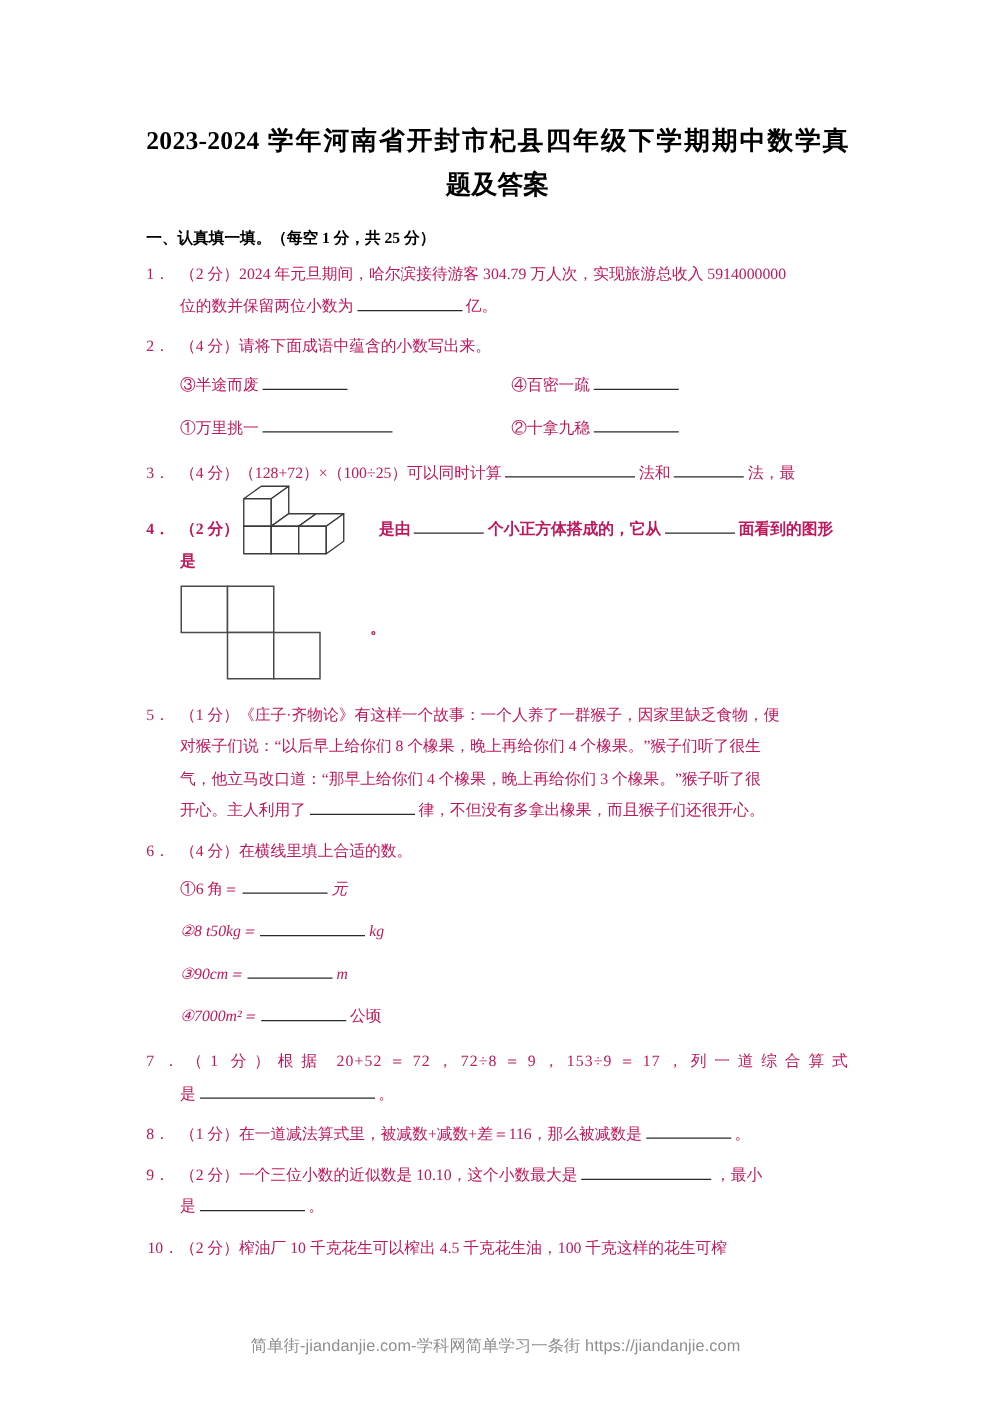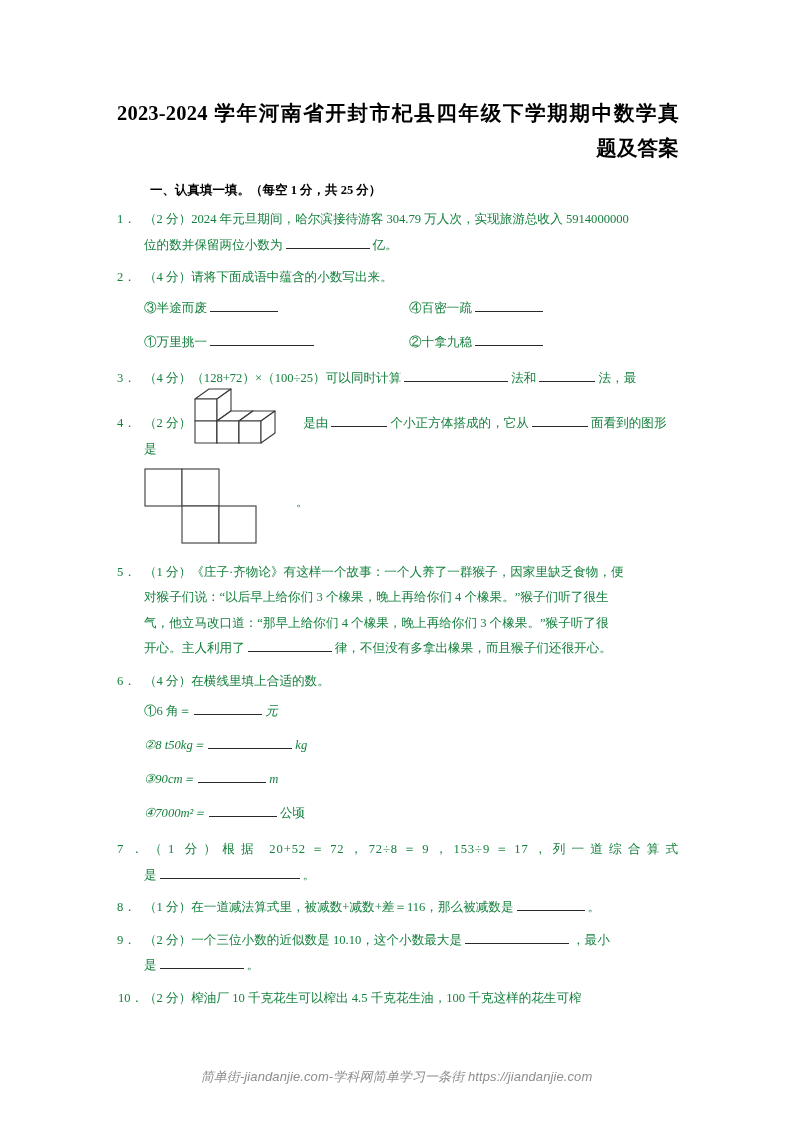--- a/index.html
+++ b/index.html
@@ -33,41 +33,40 @@
   .doc-title {
     font-size: 20.5px;
     font-weight: bold;
     line-height: 35px;
     text-align: center;
     letter-spacing: 0.2px;
     color: #000;
     margin: 0 0 0 0;
   }
   .doc-title .t-line1 { display: block; text-align: justify; text-align-last: justify; }
-  .doc-title .t-line2 { display: block; text-align: right; }
+  .doc-title .t-line2 { display: block; text-align: center; }
 
   
   .section-head {
     font-size: 12.5px;
     font-weight: bold;
     color: #000;
     margin-top: 14px;
     margin-bottom: 4px;
     line-height: 20px;
-    margin-left: 33px;
   }
 
   
   .q {
     display: block;
     font-size: 12.6px;
     line-height: 25.5px;
     margin-top: 7px;
     position: relative;
-    color: #15803d;
+    color: #be185d;
   }
   .q-body {
     display: block;
     padding-left: 27px;
     text-indent: -27px;
   }
   .q-num {
     display: inline-block;
     width: 27px;
     text-indent: 0;
@@ -140,21 +139,20 @@
   .footer {
     position: absolute;
     left: 0;
     top: 1068px;
     width: 793px;
     text-align: center;
     font-size: 13px;
     color: #8d8d8d;
     font-family: "Liberation Sans", sans-serif;
     letter-spacing: 0.1px;
-    font-style: italic;
   }
 </style>
 </head>
 <body>
 
 <div class="page">
 
   <div class="content">
 
     <h1 class="doc-title">
@@ -176,21 +174,21 @@
       </span>
       <span class="two-col">
         <span class="col"><span>①万里挑一</span><span class="blank b-xl"></span></span><span class="col right"><span>②十拿九稳</span><span class="blank b-m"></span></span>
       </span>
     </div>
 
     <div class="q">
       <span class="q-body"><span class="q-num">3．</span><span>（4 分）</span><span>（128+72）×（100÷25）可以同时计算</span><span class="blank b-xl"></span><span>法和</span><span class="blank b-s"></span><span>法，最</span></span>
     </div>
 
-    <div class="q q4-wrap" style="margin-top:20px;">
+    <div class="q q4-wrap" style="margin-top:20px;font-weight:bold;">
       <span class="q-body"><span class="q-num">4．</span><span>（2 分）</span><span class="q4-text-pad"></span><span>是由</span><span class="blank b-s"></span><span>个小正方体搭成的，它从</span><span class="blank b-s"></span><span>面看到的图形是</span></span>
 
       <svg class="fig-3d" viewBox="0 0 105 72">
         <g fill="#ffffff" stroke="#3a3a3a" stroke-width="1.1" stroke-linejoin="round">
 
           <polygon points="8,18 22,8 44,8 30,18"></polygon>
           <polygon points="8,18 30,18 30,40 8,40"></polygon>
           <polygon points="30,18 44,8 44,30 30,40"></polygon>
 
           <polygon points="8,40 30,40 30,62 8,62"></polygon>
@@ -214,21 +212,21 @@
             <rect x="38" y="38" width="37" height="37"></rect>
             <rect x="75" y="38" width="37" height="37"></rect>
           </g>
         </svg>
         <span class="period-mark">。</span>
       </div>
     </div>
 
     <div class="q" style="margin-top:6px;">
       <span class="q-body"><span class="q-num">5．</span><span>（1 分）</span><span>《庄子·齐物论》有这样一个故事：一个人养了一群猴子，因家里缺乏食物，便</span></span>
-      <span class="sub-line">对猴子们说：“以后早上给你们 3 个橡果，晚上再给你们 4 个橡果。”猴子们听了很生</span>
+      <span class="sub-line">对猴子们说：“以后早上给你们 8 个橡果，晚上再给你们 4 个橡果。”猴子们听了很生</span>
       <span class="sub-line">气，他立马改口道：“那早上给你们 4 个橡果，晚上再给你们 3 个橡果。”猴子听了很</span>
       <span class="sub-line"><span>开心。主人利用了</span><span class="blank b-l"></span><span>律，不但没有多拿出橡果，而且猴子们还很开心。</span></span>
     </div>
 
     <div class="q">
       <span class="q-body"><span class="q-num">6．</span><span>（4 分）</span><span>在横线里填上合适的数。</span></span>
       <span class="unit-row">
         <span class="col"><span>①6 角＝</span><span class="blank b-m"></span><span class="it">元</span></span><span class="col"><span class="it">②8 t50kg＝</span><span class="blank b-l"></span><span class="it">kg</span></span>
       </span>
       <span class="unit-row">

